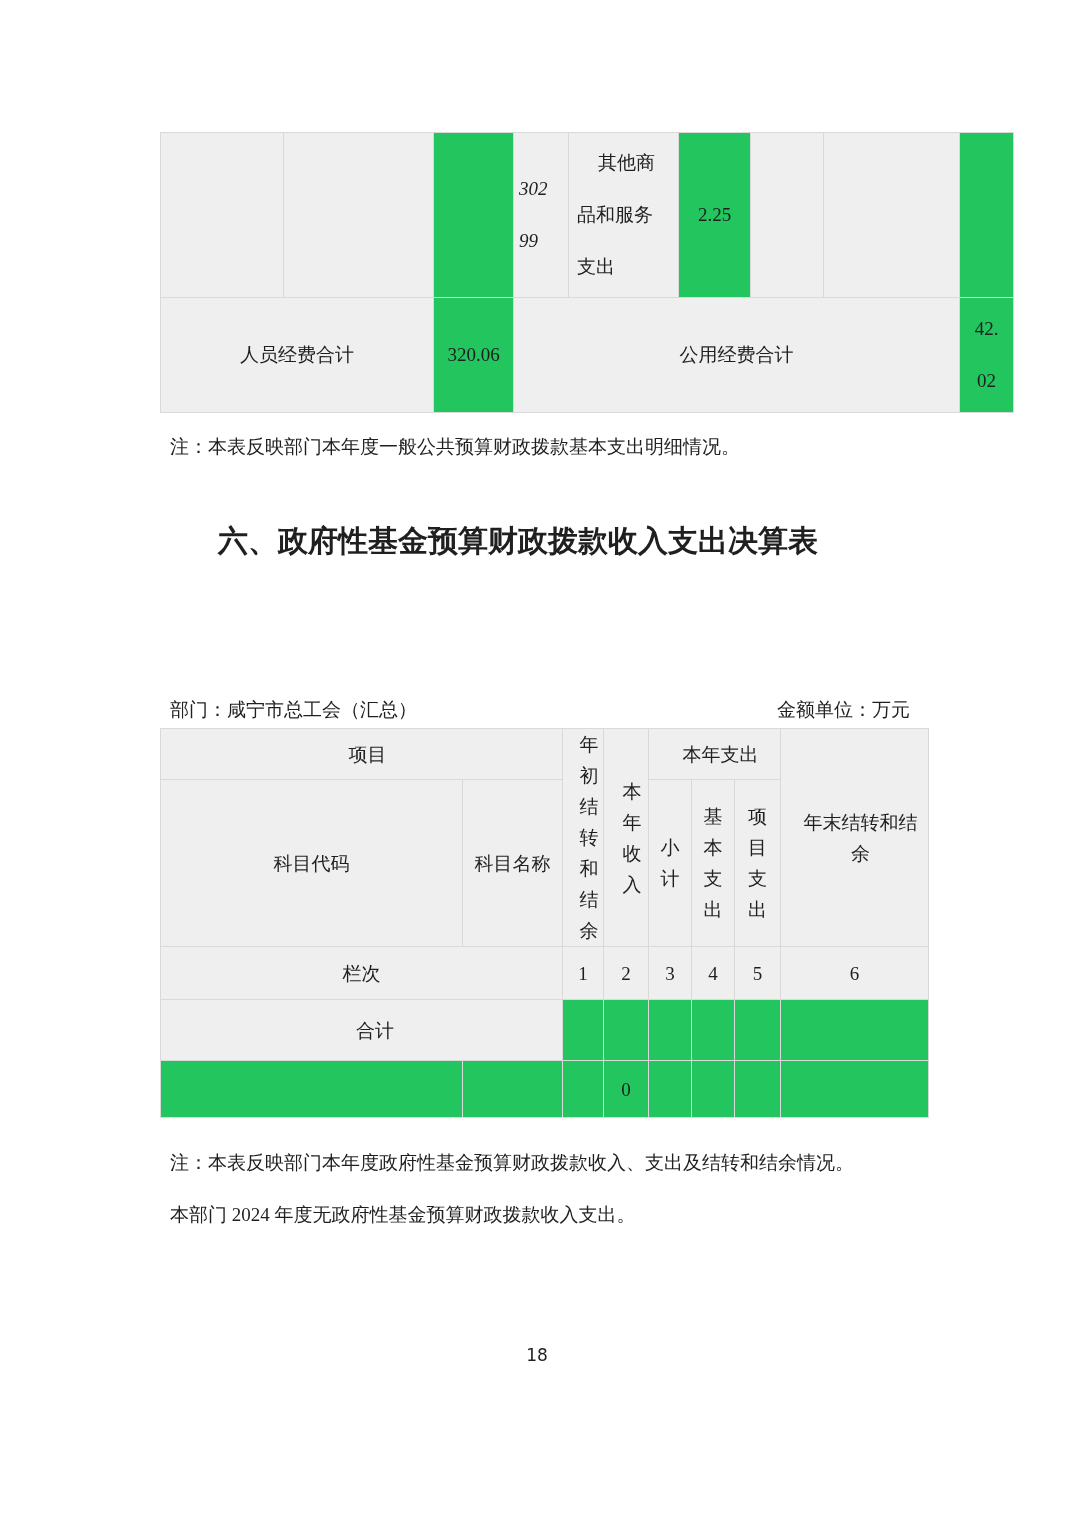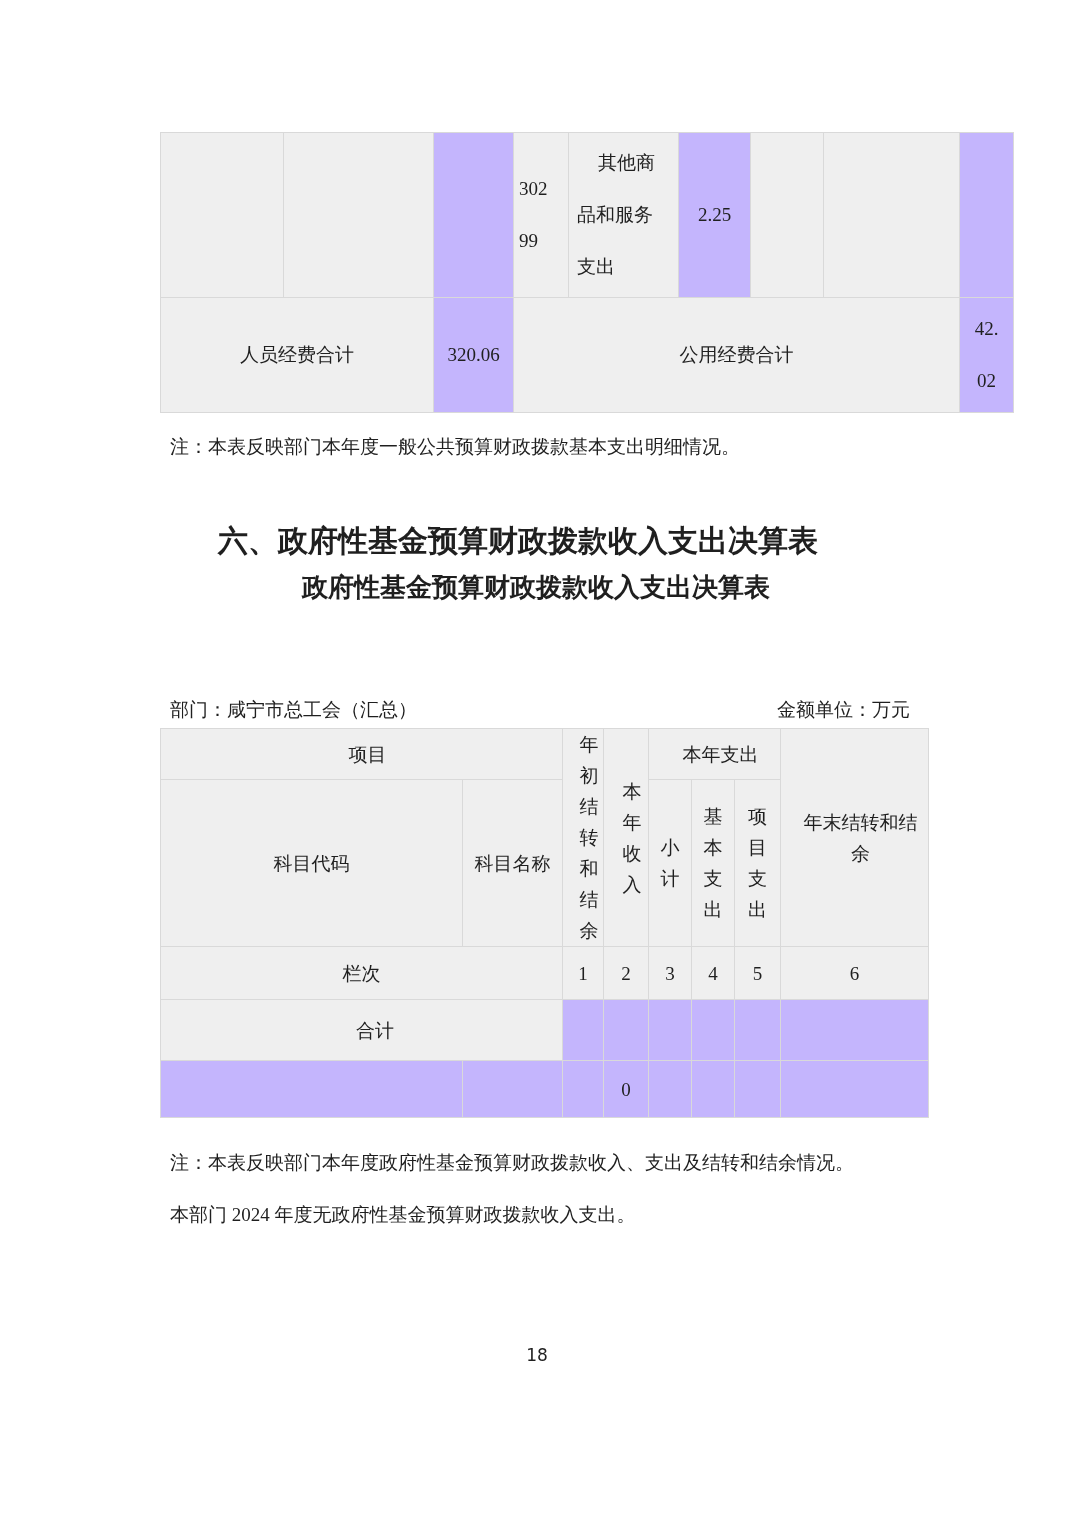--- a/index.html
+++ b/index.html
@@ -20,28 +20,28 @@
   }
   table.doc td{
     border:1px solid #d9d9d9;
     padding:0;
     text-align:center;
     vertical-align:middle;
     font-size:19px;
     overflow:hidden;
   }
   td.g{background:#efefef;}
-  td.w{background:#c4b5fd;}
+  td.w{background:#22c55e;}
   .pre{white-space:pre-line;}
   
   #table1{left:160px;top:132px;width:853px;}
   #table1 td{line-height:52px;}
   #table1 tr.r1 td{height:164px;}
   #table1 tr.r2 td{height:114px;}
-  #table1 .code-cell{text-align:left;padding-left:5px;line-height:52px;}
+  #table1 .code-cell{text-align:left;padding-left:5px;line-height:52px;font-style:italic;}
   #table1 .name-inner{
     width:88px;margin-left:8px;text-align:left;text-indent:21px;line-height:52px;
   }
   
   .txt{position:absolute;font-size:19px;line-height:30px;white-space:nowrap;}
   .h1{
     position:absolute;font-family:"Liberation Sans","DejaVu Sans",sans-serif;
     font-weight:700;font-size:30px;white-space:nowrap;letter-spacing:0px;
   }
   .h2{
@@ -106,21 +106,20 @@
       <td class="g" colspan="5">公用经费合计</td>
       <td class="w pre">42.
 02</td>
     </tr>
   </tbody>
     </table>
 
   <div class="txt" style="left:170px;top:432px;">注：本表反映部门本年度一般公共预算财政拨款基本支出明细情况。</div>
 
   <div class="h1" style="left:218px;top:521px;">六、政府性基金预算财政拨款收入支出决算表</div>
-  <div class="h2" style="left:302px;top:570px;">政府性基金预算财政拨款收入支出决算表</div>
 
 
   <div class="dept-line" style="top:697px;">
     <span>部门：咸宁市总工会（汇总）</span>
     <span>金额单位：万元</span>
   </div>
 
   <table class="doc" id="table2">
     <colgroup>
       <col style="width:302px">

